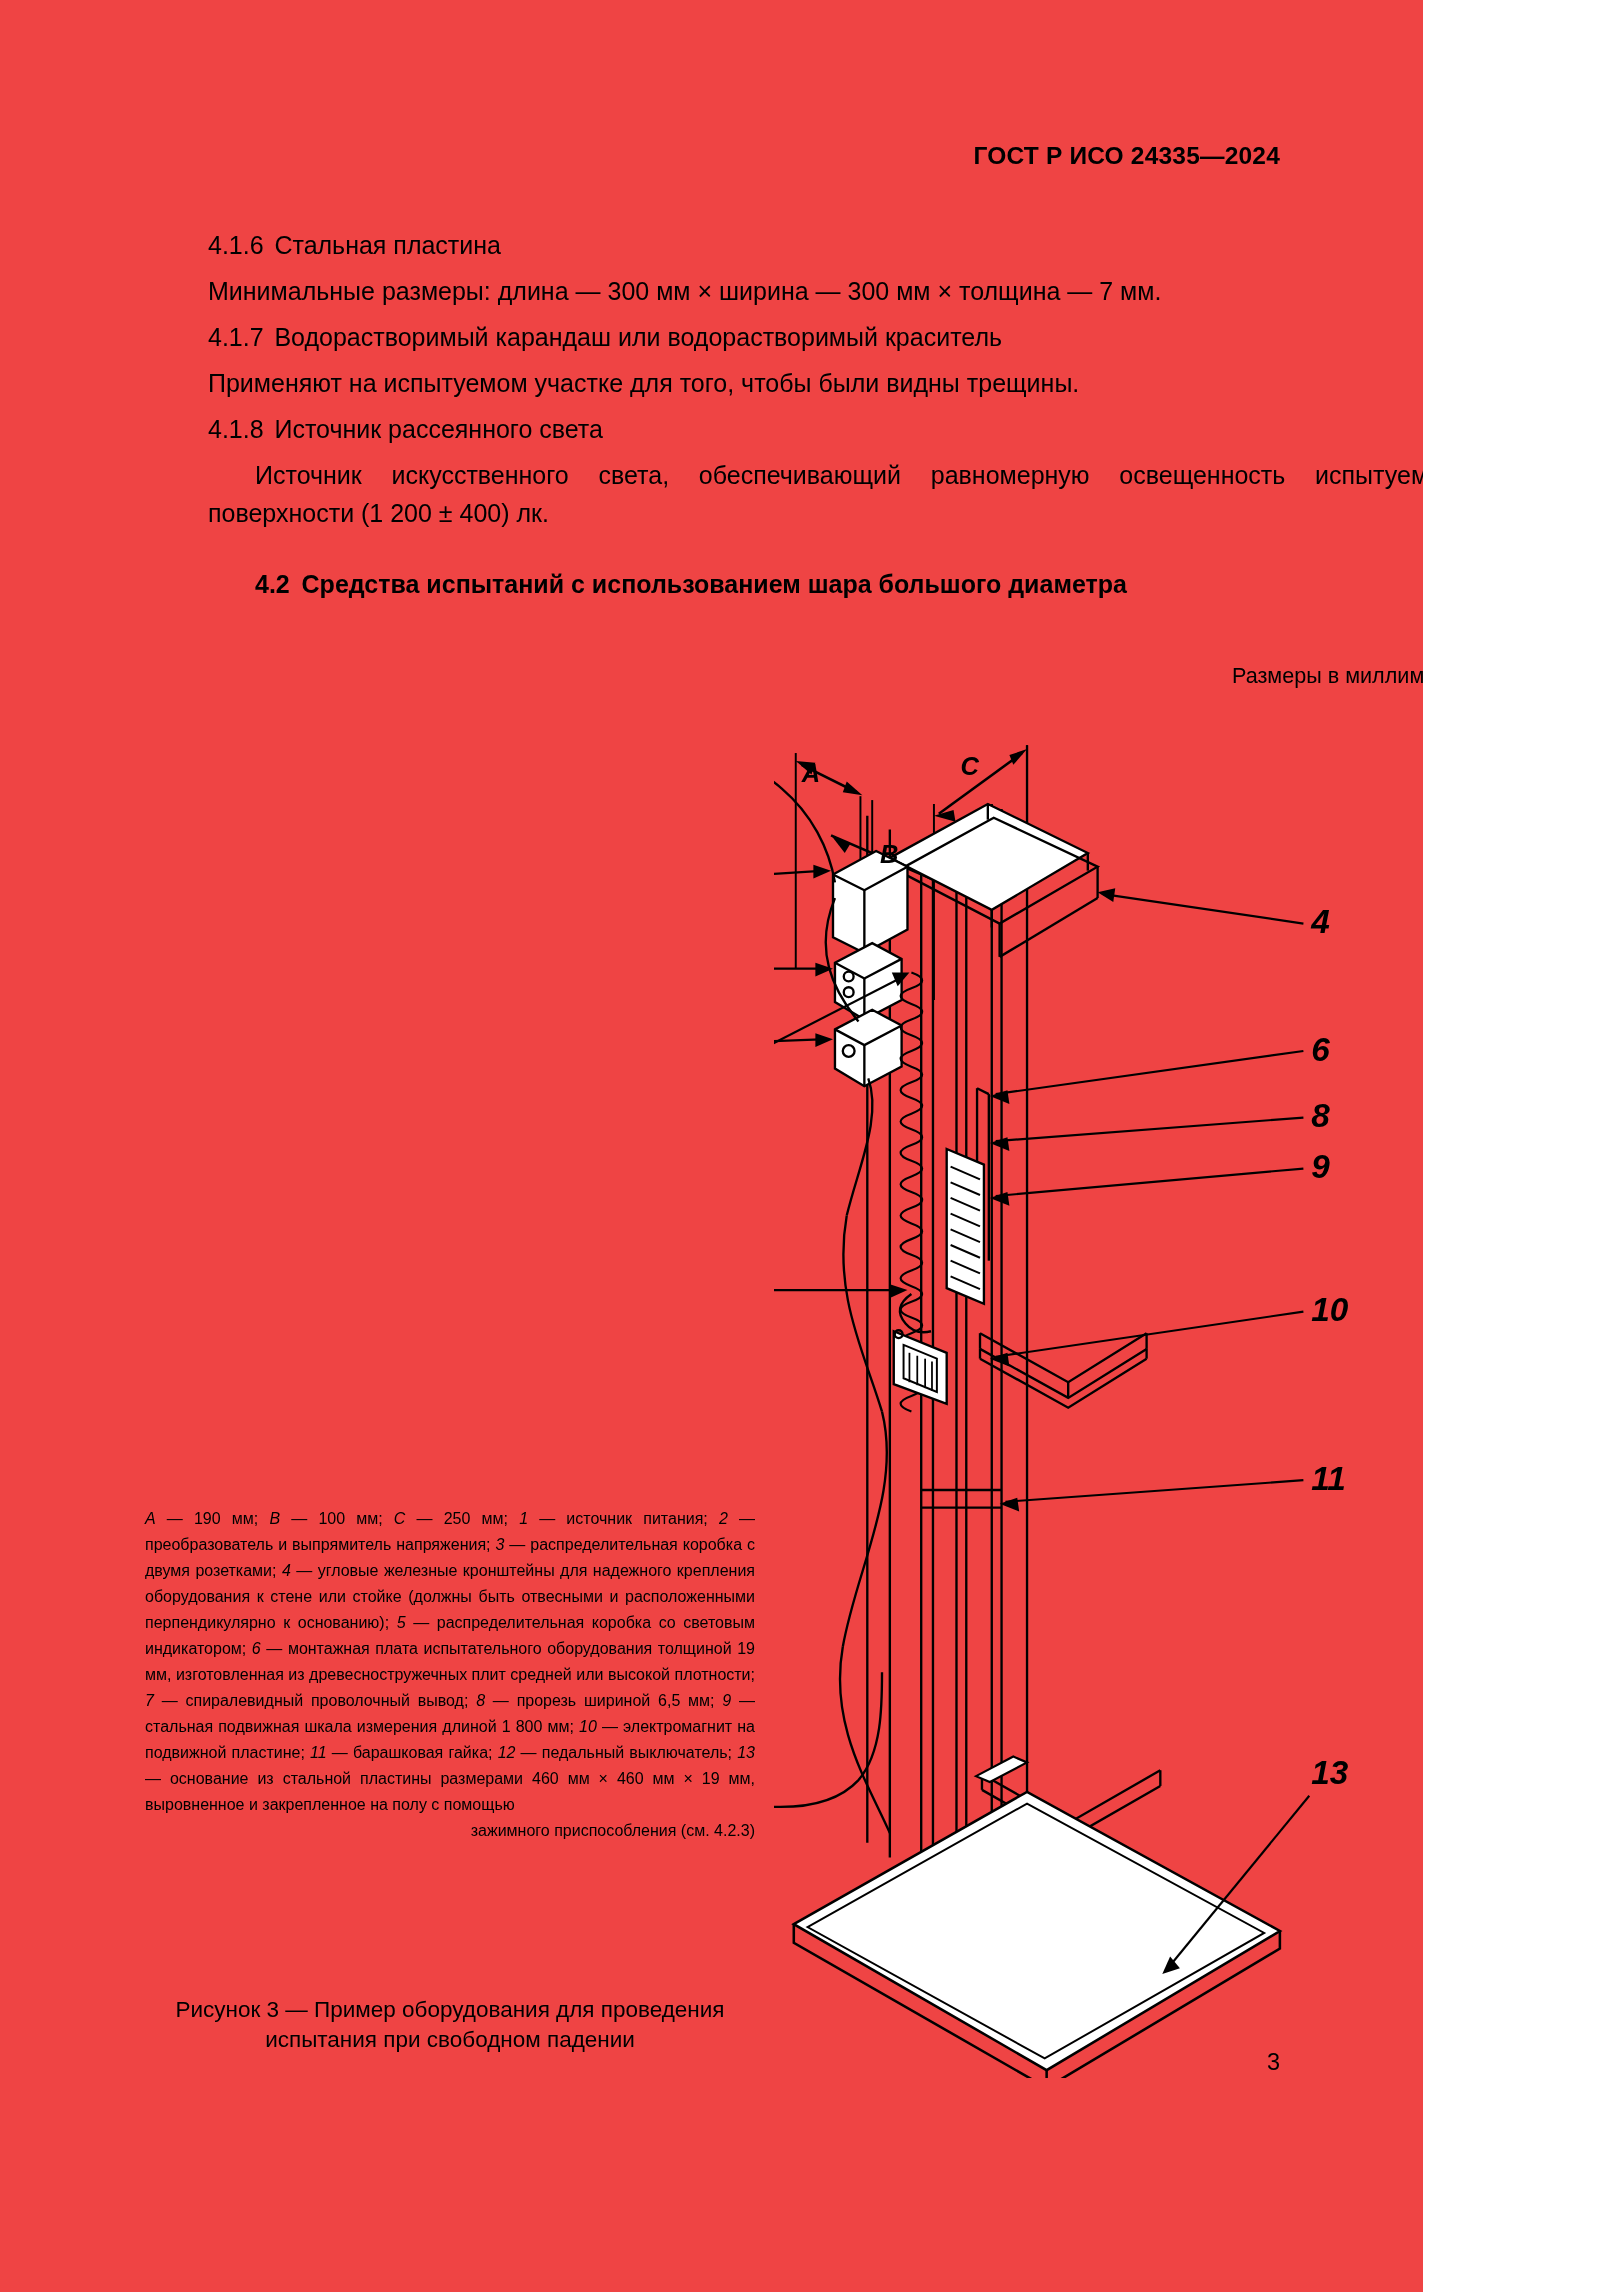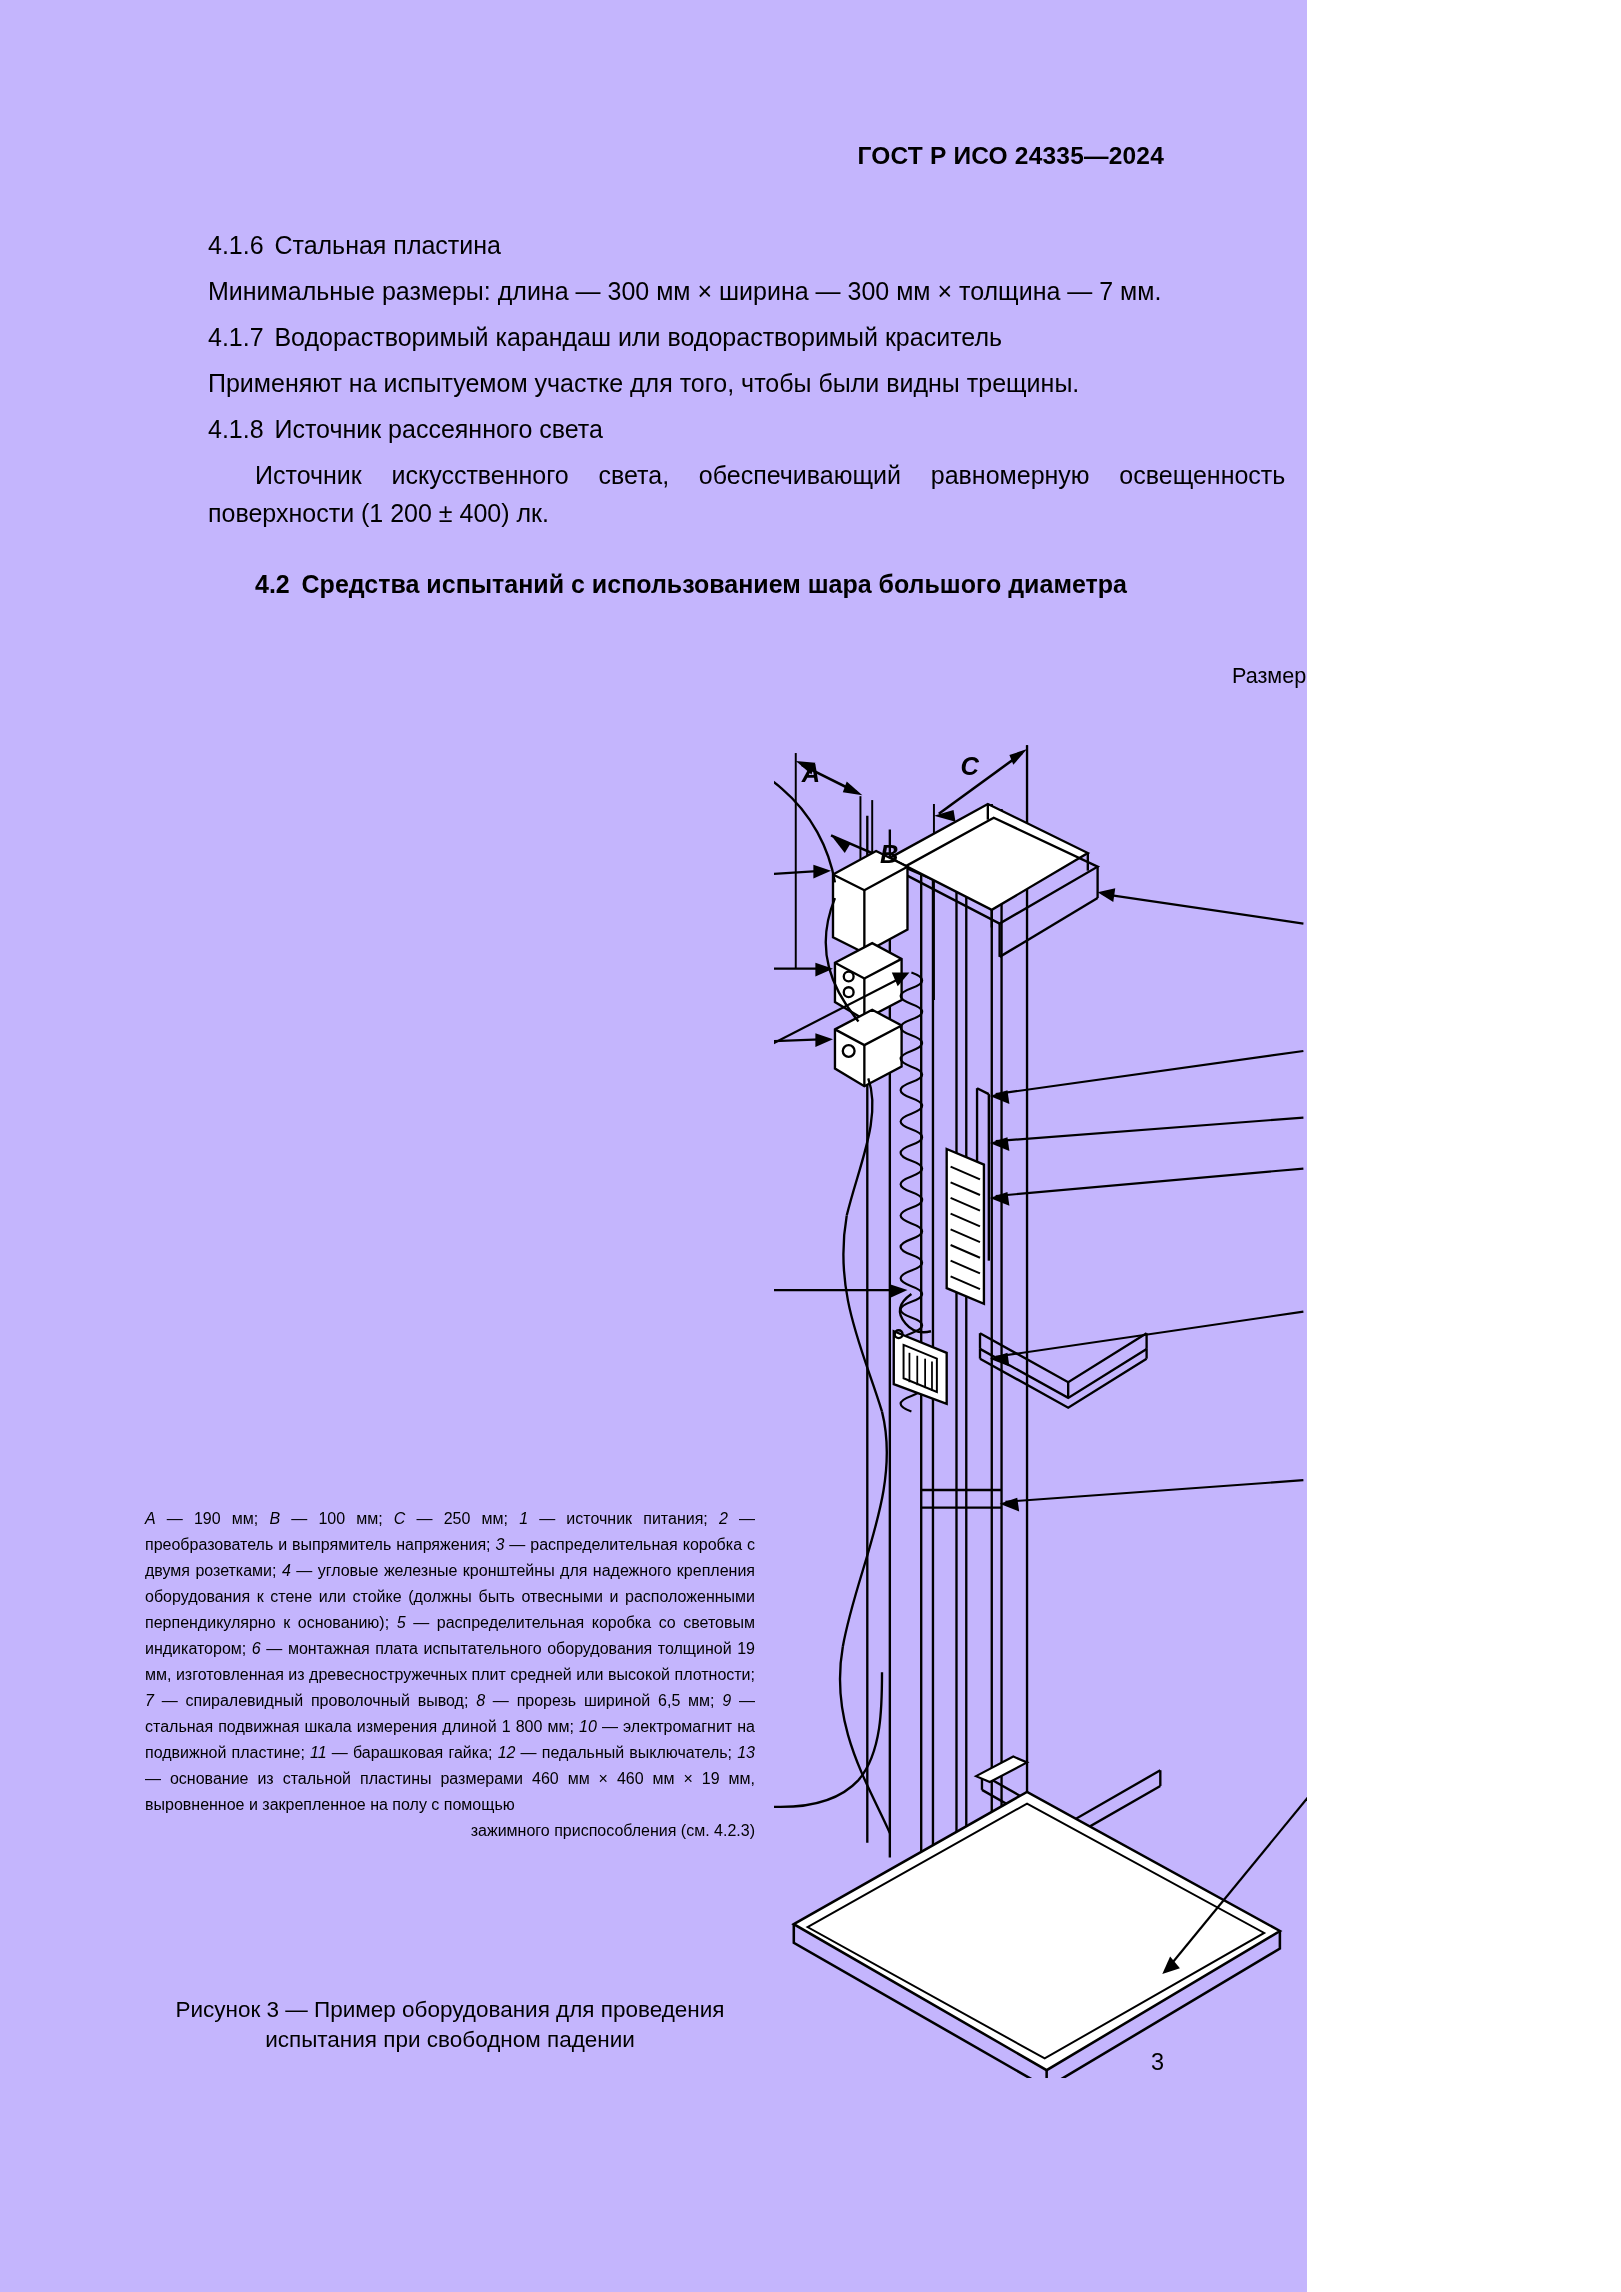--- a/index.html
+++ b/index.html
@@ -2,23 +2,23 @@
 <html lang="ru"><head>
 <meta charset="utf-8">
 <style>
   html, body {
     margin: 0;
     padding: 0;
     background: #ffffff;
   }
   .page {
     position: relative;
-    width: 1307px;
+    width: 1423px;
     height: 2293px;
-    background: #c4b5fd;
+    background: #ef4444;
     font-family: "Liberation Sans", sans-serif;
     color: #000000;
     overflow: hidden;
   }
 
   
   .doc-header {
     position: absolute;
     top: 142px;
     right: 143px;

